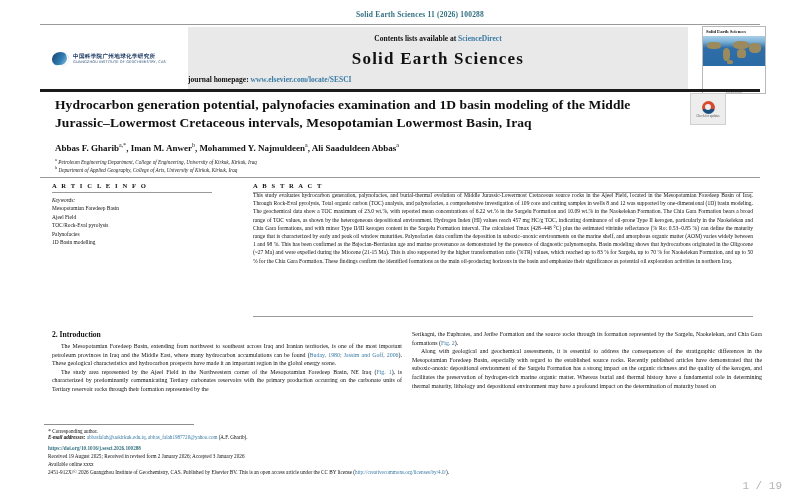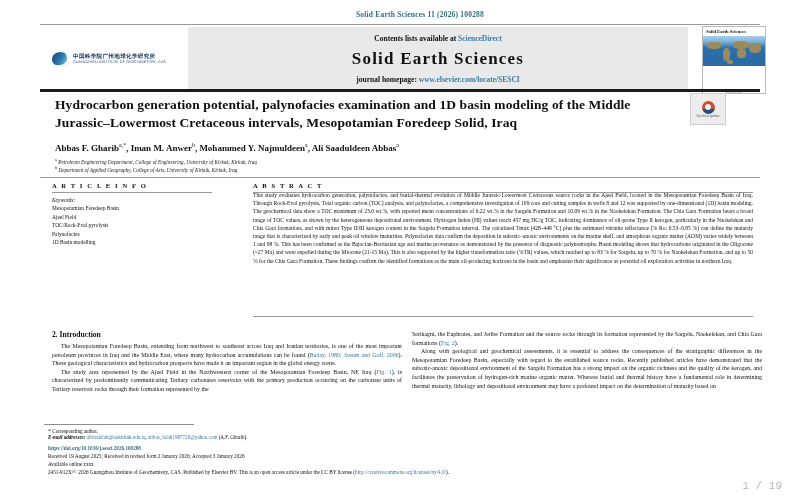--- a/index.html
+++ b/index.html
@@ -11,21 +11,21 @@
            font-family:"Liberation Serif",serif;font-size:7.5px;font-weight:bold;color:#2e6e7e;letter-spacing:.2px;padding-left:20px;}
   .rule-thin{position:absolute;left:40px;width:720px;height:1px;background:#9a9a9a;}
 
   
   .masthead{position:absolute;left:40px;top:27px;width:720px;height:62px;}
   .mast-grey{position:absolute;left:148px;top:0;width:500px;height:62px;background:#e9e9e9;}
   .contents-line{position:absolute;left:148px;top:7px;width:500px;text-align:center;font-size:7.5px;font-weight:bold;color:#111;}
   .contents-line .sd{color:#3a7ca5;font-weight:bold;}
   .journal-title{position:absolute;left:148px;top:22px;width:500px;text-align:center;
                  font-family:"Liberation Serif",serif;font-size:17px;font-weight:bold;color:#111;letter-spacing:1.2px;}
-  .homepage{position:absolute;left:148px;top:48px;width:500px;text-align:center;font-size:7.5px;font-weight:bold;color:#111;}
+  .homepage{position:absolute;left:148px;top:48px;width:500px;text-align:left;font-size:7.5px;font-weight:bold;color:#111;}
   .homepage .url{color:#3a7ca5;}
 
   
   .pub-logo{position:absolute;left:12px;top:20px;width:120px;height:24px;display:flex;align-items:center;gap:4px;}
   .pub-logo .swoosh{width:17px;height:14px;border-radius:50% 50% 45% 45%;
       background:linear-gradient(120deg,#17406b 0%,#2f7fb5 55%,#bcd8ea 100%);
       box-shadow:inset -2px -1px 0 #fff;}
   .pub-logo .cn{display:flex;flex-direction:column;gap:1px;}
   .pub-logo .cn b{font-size:5.6px;letter-spacing:.3px;color:#14325c;font-family:"DejaVu Sans",sans-serif;line-height:1;}
   .pub-logo .cn s{font-size:3.6px;letter-spacing:.1px;color:#2a4d76;text-decoration:none;font-family:"DejaVu Sans",sans-serif;line-height:1;}
@@ -121,21 +121,21 @@
         <i style="left:46px;top:7px;width:12px;height:10px"></i>
         <i style="left:24px;top:24px;width:6px;height:4px"></i>
       </div>
       <div class="cbar"></div>
       <div class="cfoot">ScienceDirect</div>
     </div>
   </div>
 
   <div class="rule-thick" style="top:89px"></div>
 
-  <div class="title">Hydrocarbon generation potential, palynofacies examination and 1D basin modeling of the Middle Jurassic–Lowermost Cretaceous intervals, Mesopotamian Foredeep Solid, Iraq</div>
+  <div class="title">Hydrocarbon generation potential, palynofacies examination and 1D basin modeling of the Middle Jurassic–Lowermost Cretaceous intervals, Mesopotamian Lowermost Basin, Iraq</div>
 
   <div class="crossmark">
     <span class="cmk"></span>
     <span>Check for updates</span>
   </div>
 
   <div class="authors">
     <span>Abbas F. Gharib<sup>a,*</sup>, Iman M. Anwer<sup>b</sup>, Mohammed Y. Najmuldeen<sup>a</sup>, Ali Saaduldeen Abbas<sup>a</sup></span>
   </div>
 

